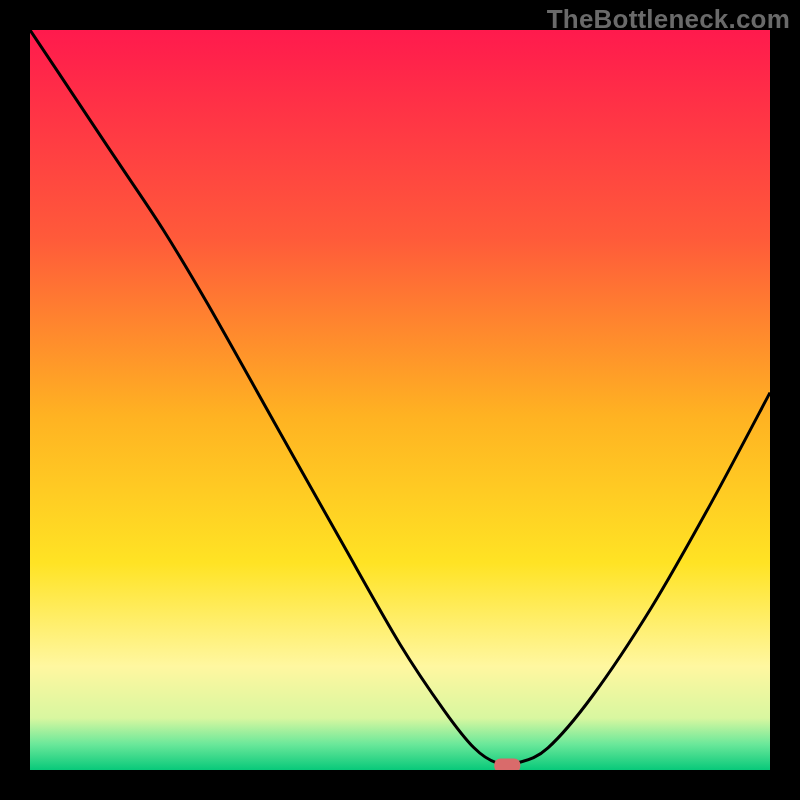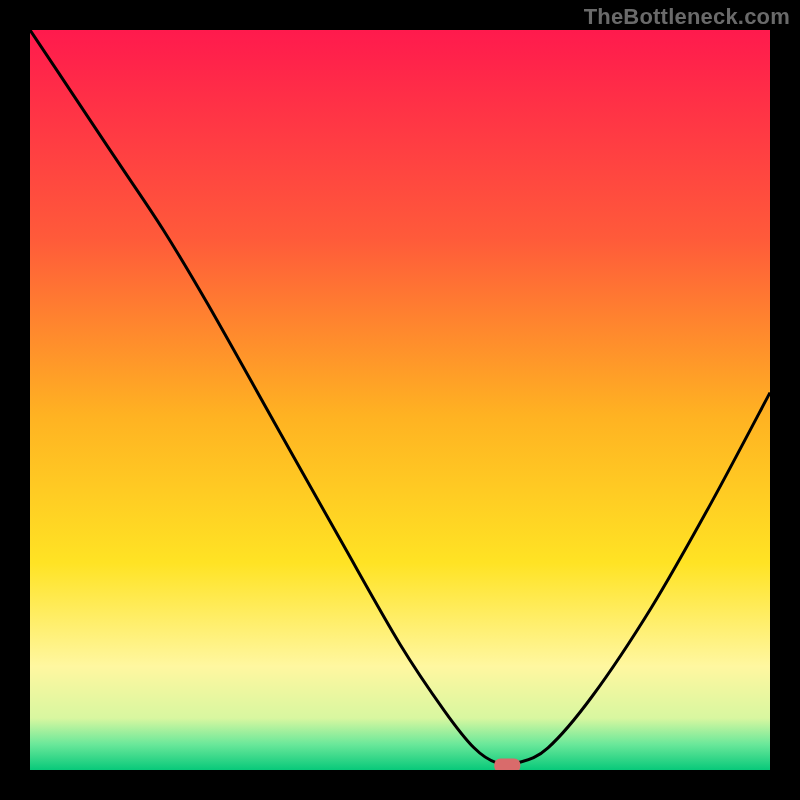--- a/index.html
+++ b/index.html
@@ -15,21 +15,21 @@
     position: relative;
     width: 800px;
     height: 800px;
     background: #000000;
   }
   .attribution {
     position: absolute;
     top: 4px;
     right: 10px;
     color: #6a6a6a;
-    font-size: 22px;
+    font-size: 26px;
     font-weight: 600;
     letter-spacing: 0.2px;
   }
   .plot {
     position: absolute;
     left: 30px;
     top: 30px;
     width: 740px;
     height: 740px;
   }

